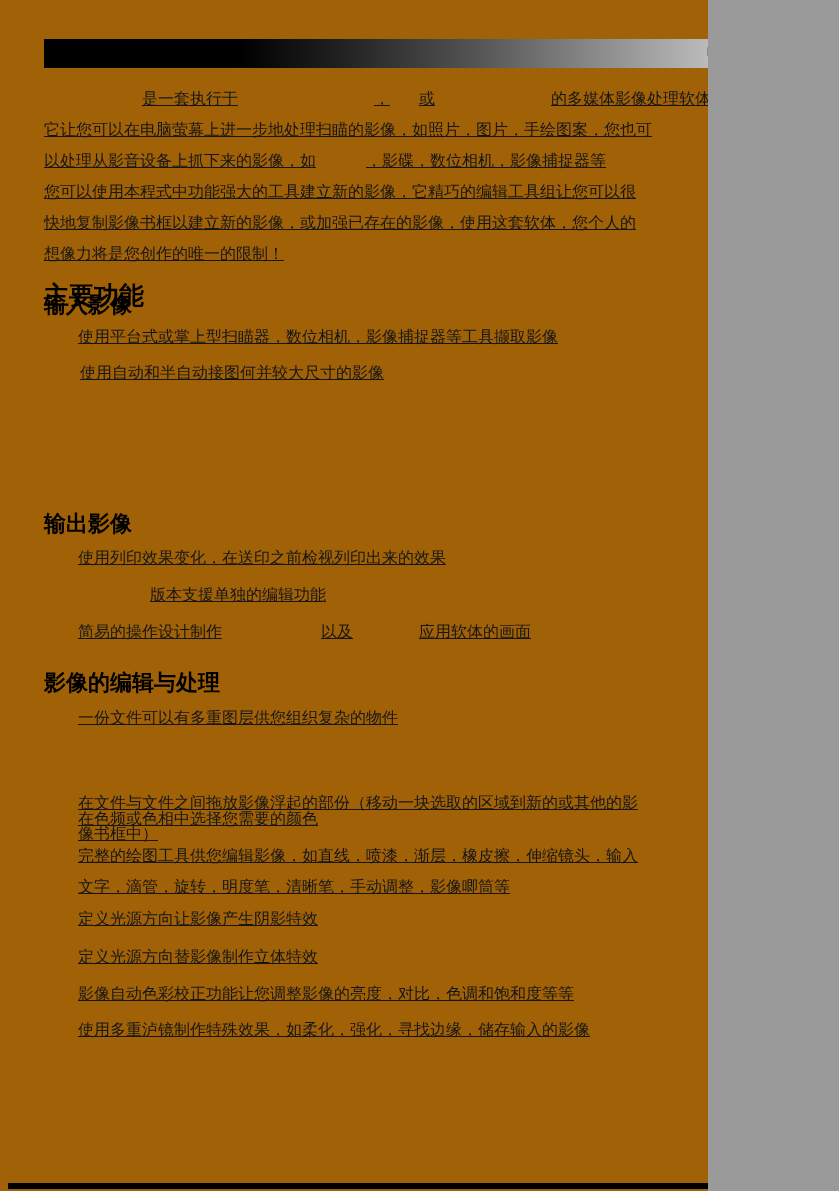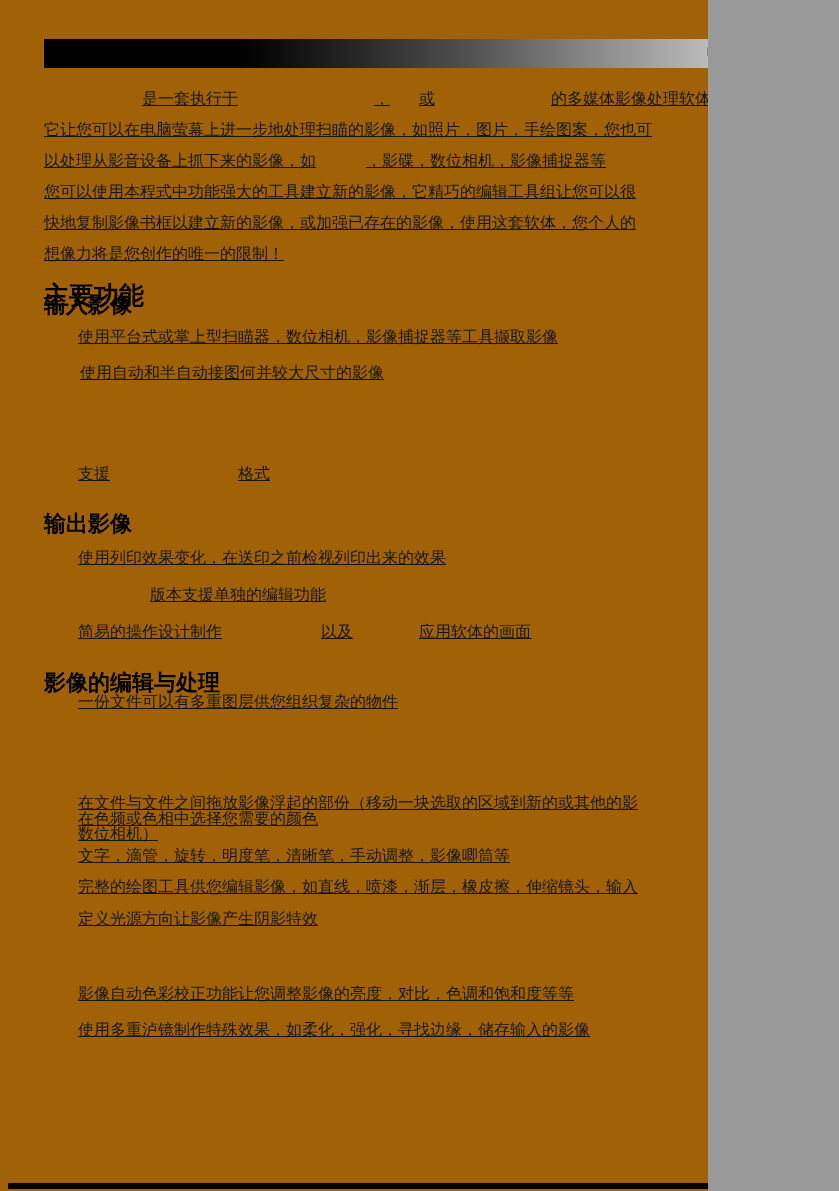--- a/index.html
+++ b/index.html
@@ -68,43 +68,41 @@
     <div class="line">您可以使用本程式中功能强大的工具建立新的影像，它精巧的编辑工具组让您可以很</div>
     <div class="line">快地复制影像书框以建立新的影像，或加强已存在的影像，使用这套软体，您个人的</div>
     <div class="line">想像力将是您创作的唯一的限制！</div>
   </div>
 
   <div class="block h1" style="left:44px;top:256px;">主要功能</div>
 
   <div class="block h2" style="left:44px;top:294px;">输入影像</div>
   <div class="block line" style="left:78px;top:321px;">使用平台式或掌上型扫瞄器，数位相机，影像捕捉器等工具撷取影像</div>
   <div class="block line" style="left:80px;top:357px;">使用自动和半自动接图何并较大尺寸的影像</div>
-  <div class="block line" style="left:78px;top:458px;">
-    <span>支援</span><span class="sp" style="width:128px;"></span><span>格式</span>
-  </div>
 
   <div class="block h2" style="left:44px;top:513px;">输出影像</div>
   <div class="block line" style="left:78px;top:542px;">使用列印效果变化，在送印之前检视列印出来的效果</div>
   <div class="block line" style="left:150px;top:579px;">版本支援单独的编辑功能</div>
   <div class="block line" style="left:78px;top:616px;">
     <span>简易的操作设计制作</span><span class="sp" style="width:99px;"></span><span>以及</span><span class="sp" style="width:66px;"></span><span>应用软体的画面</span>
   </div>
 
   <div class="block h2" style="left:44px;top:672px;">影像的编辑与处理</div>
-  <div class="block line" style="left:78px;top:686px;">一份文件可以有多重图层供您组织复杂的物件</div>
+  <div class="block line" style="left:78px;top:702px;">一份文件可以有多重图层供您组织复杂的物件</div>
   <div class="block" style="left:78px;top:739px;margin-top:48px;">
     <div class="line">在文件与文件之间拖放影像浮起的部份（移动一块选取的区域到新的或其他的影</div>
-    <div class="line">数位相机）</div>
+    <div class="line">像书框中）</div>
   </div>
   <div class="block line" style="left:78px;top:803px;">在色频或色相中选择您需要的颜色</div>
   <div class="block" style="left:78px;top:840px;">
+    <div class="line">完整的绘图工具供您编辑影像，如直线，喷漆，渐层，橡皮擦，伸缩镜头，输入</div>
     <div class="line">文字，滴管，旋转，明度笔，清晰笔，手动调整，影像唧筒等</div>
-    <div class="line">完整的绘图工具供您编辑影像，如直线，喷漆，渐层，橡皮擦，伸缩镜头，输入</div>
   </div>
   <div class="block line" style="left:78px;top:903px;">定义光源方向让影像产生阴影特效</div>
+  <div class="block line" style="left:78px;top:941px;">定义光源方向替影像制作立体特效</div>
   <div class="block line" style="left:78px;top:978px;">影像自动色彩校正功能让您调整影像的亮度，对比，色调和饱和度等等</div>
   <div class="block line" style="left:78px;top:1014px;">使用多重泸镜制作特殊效果，如柔化，强化，寻找边缘，储存输入的影像</div>
 
   <div class="side-tab"></div>
 
   <div class="bottom-bar"></div>
 
 </div>
 
 </body></html>

